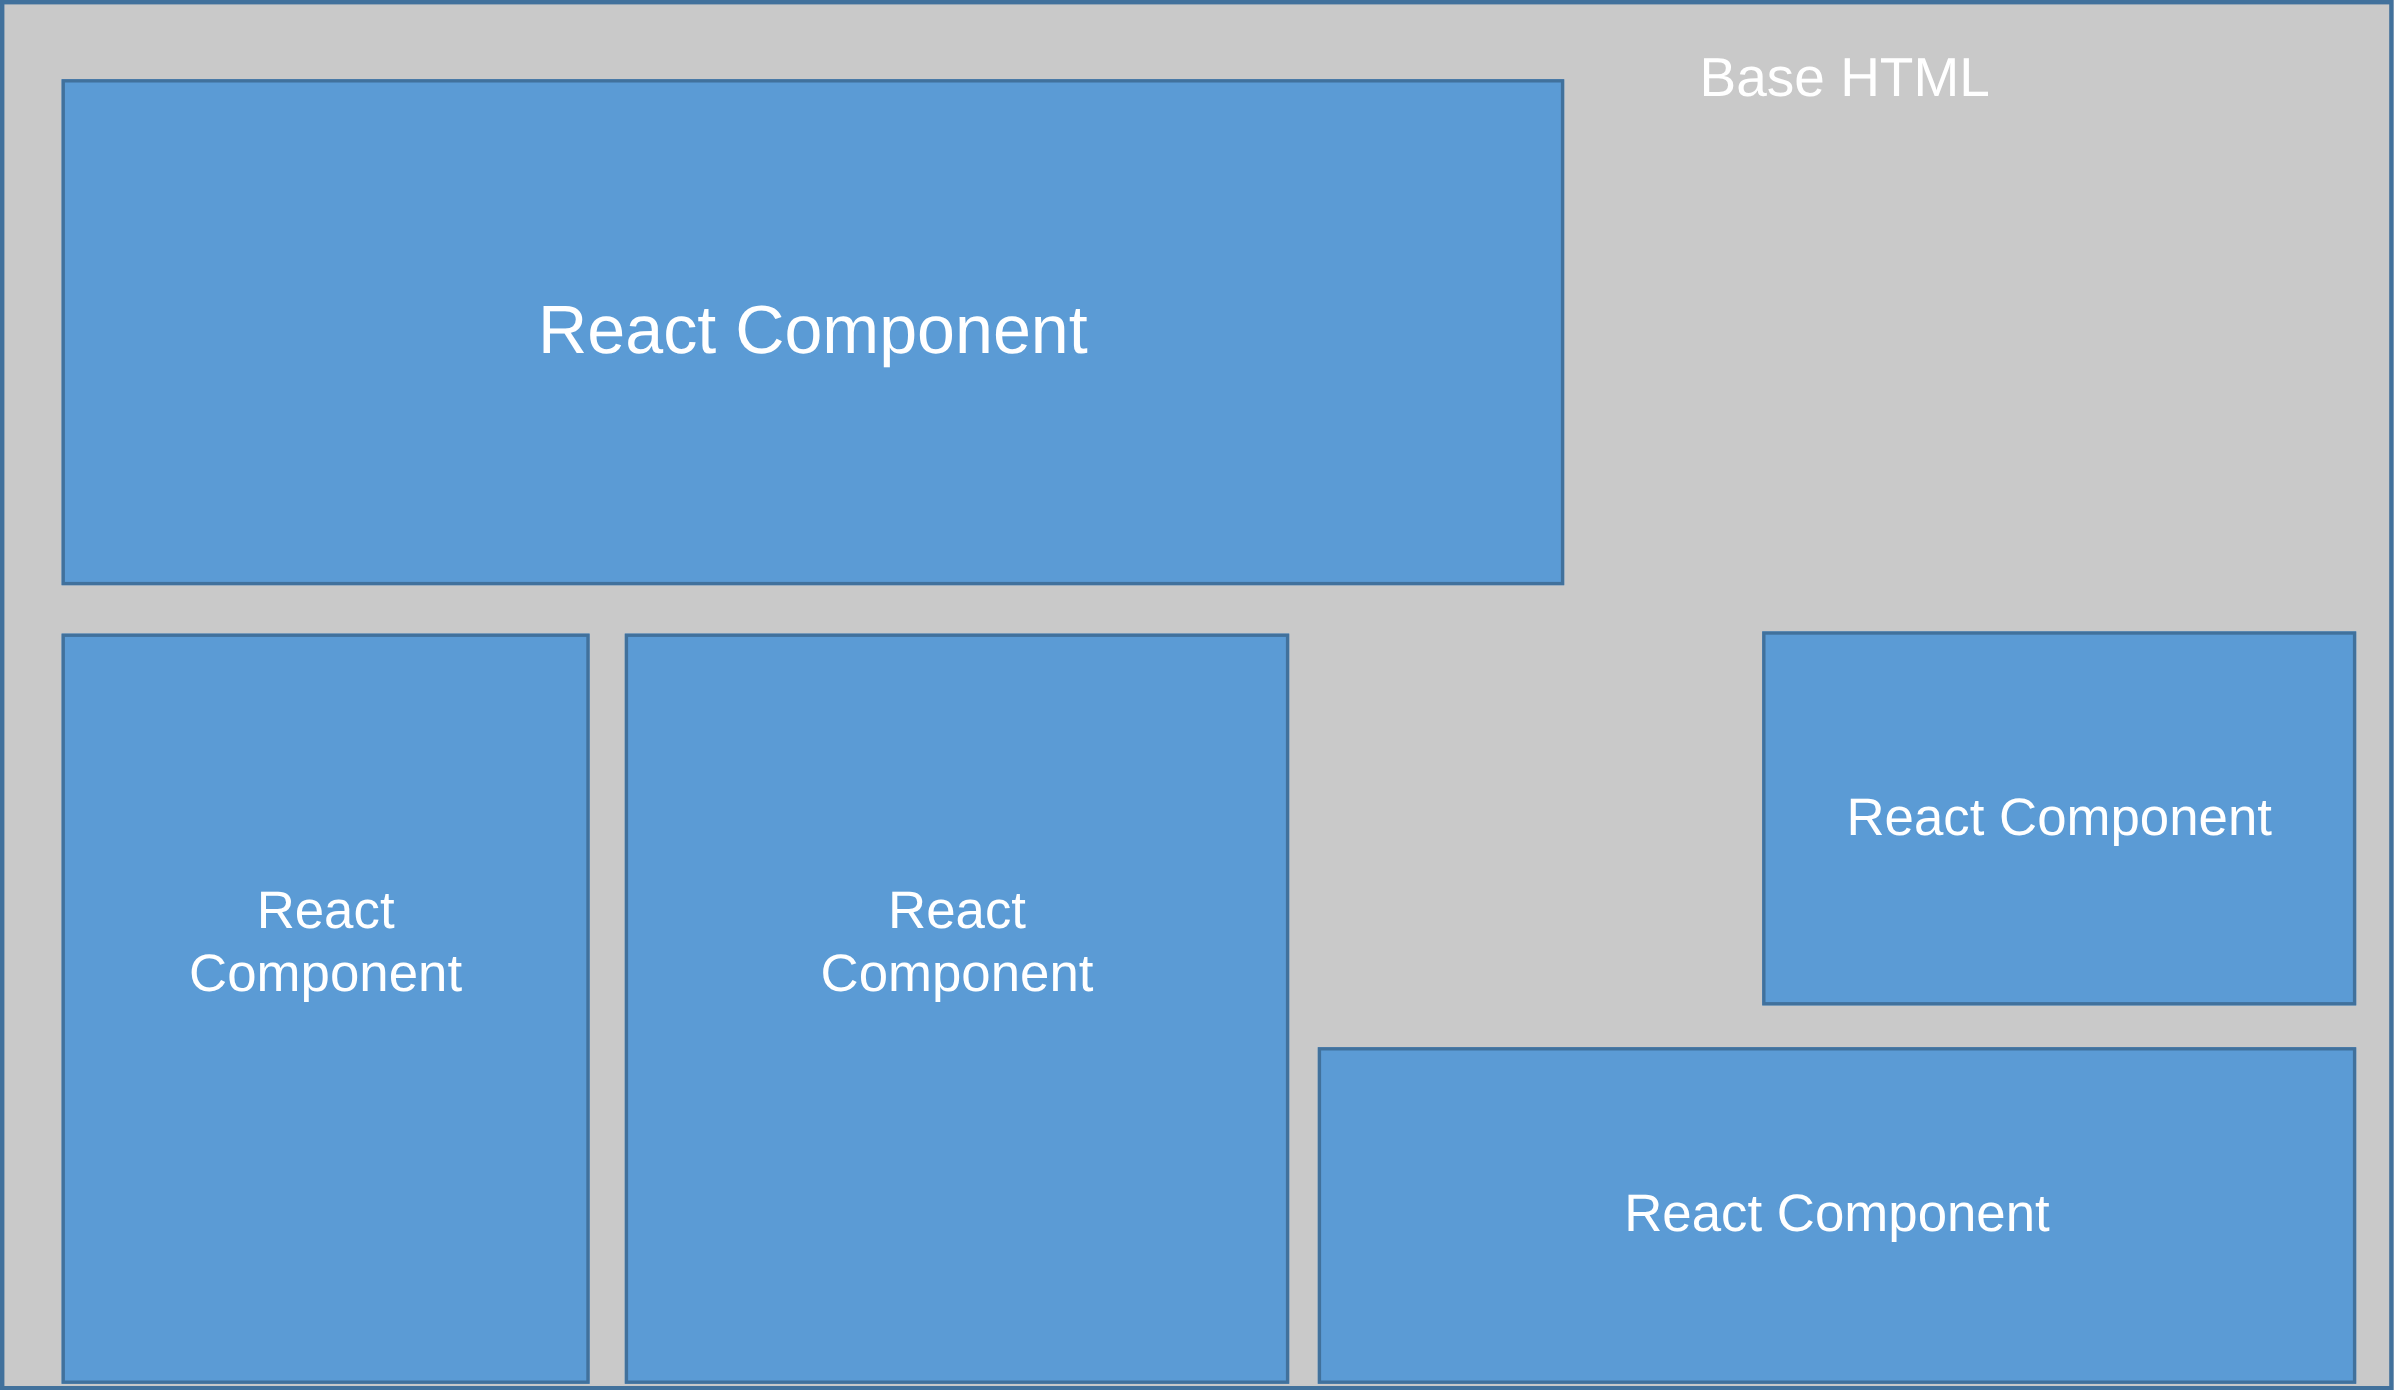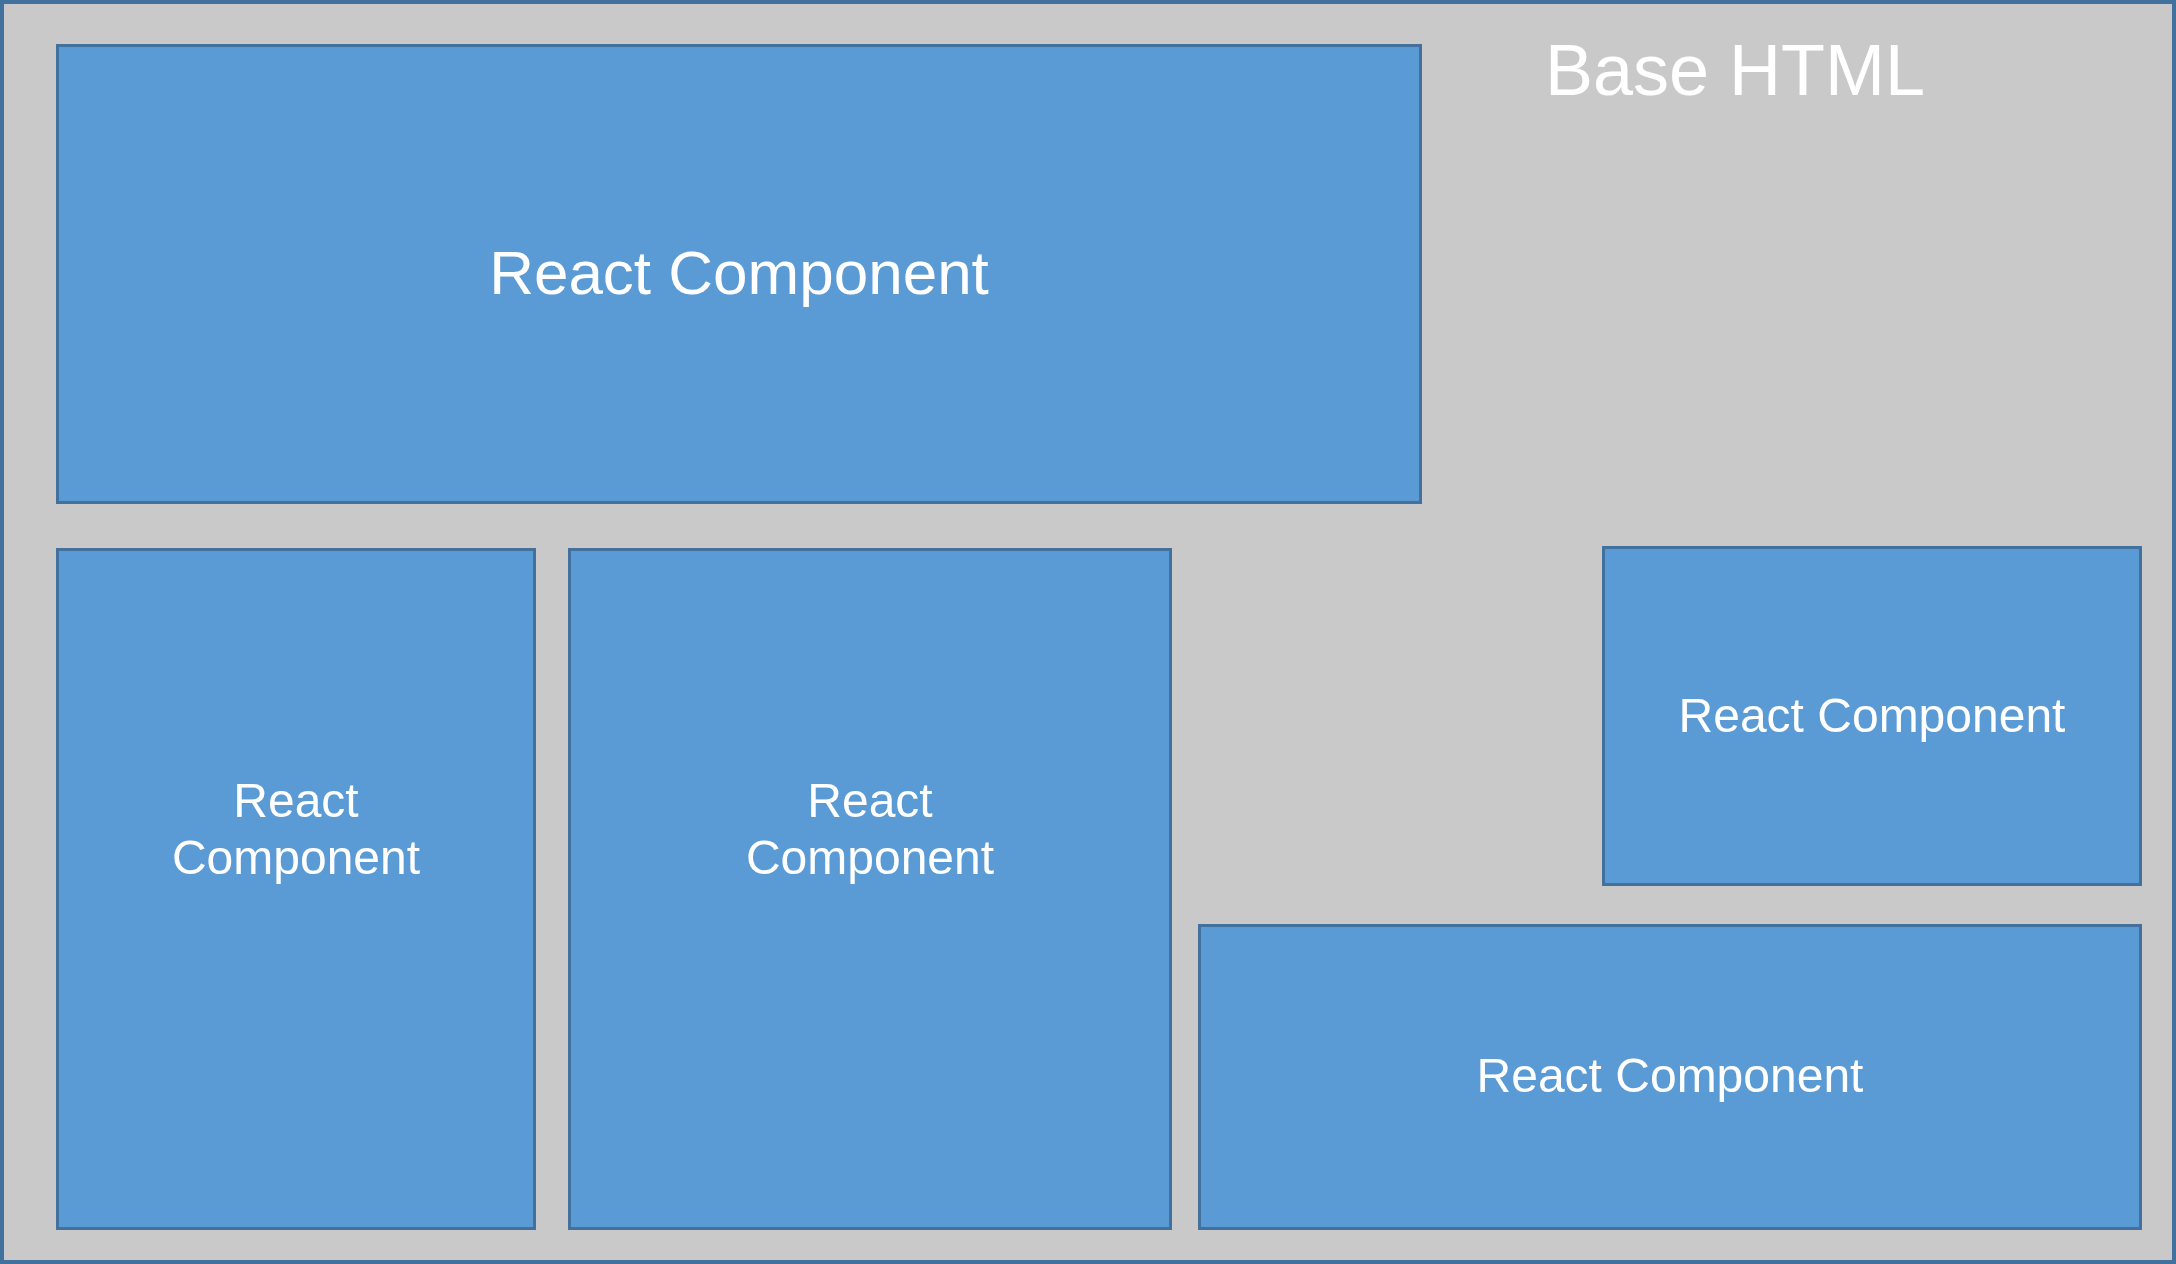--- a/index.html
+++ b/index.html
@@ -26,40 +26,41 @@
 
   
   .base-title {
     position: absolute;
     left: 1541px;
     top: 16px;
     width: 430px;
     height: 100px;
     line-height: 100px;
     color: #ffffff;
-    font-size: 72px;
+    font-size: 50px;
     font-weight: 400;
     letter-spacing: 0px;
     white-space: nowrap;
     text-align: left;
     font-family: "Liberation Sans", sans-serif;
     user-select: none;
   }
 
   
   .rc-box {
     position: absolute;
     box-sizing: border-box;
     background: #5b9bd5;
     border: 3px solid #41719c;
     display: flex;
     justify-content: center;
     color: #ffffff;
     font-family: "Liberation Sans", sans-serif;
     font-weight: 400;
+    margin-top: 28px;
   }
   .rc-label {
     color: #ffffff;
     text-align: center;
     white-space: pre-line;
     user-select: none;
   }
 
   
   #rc-top {

